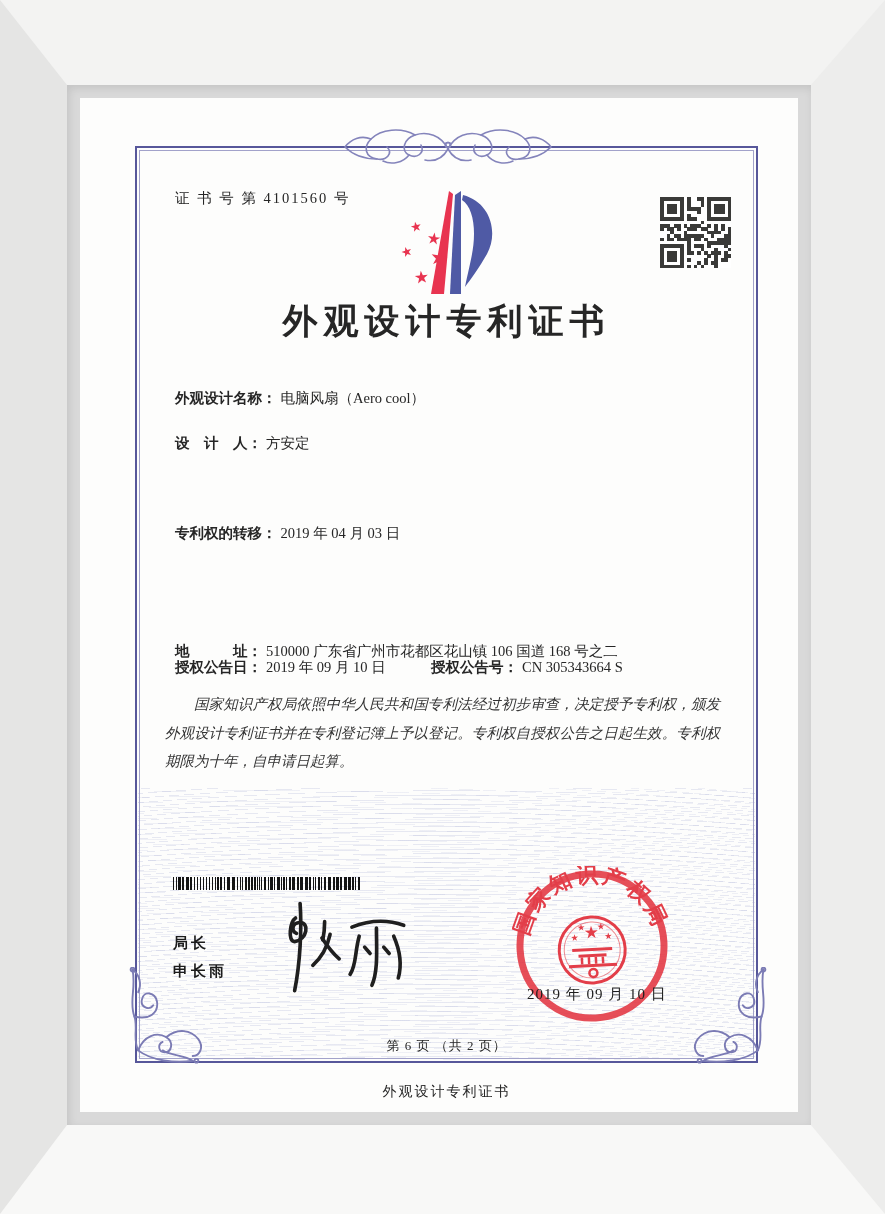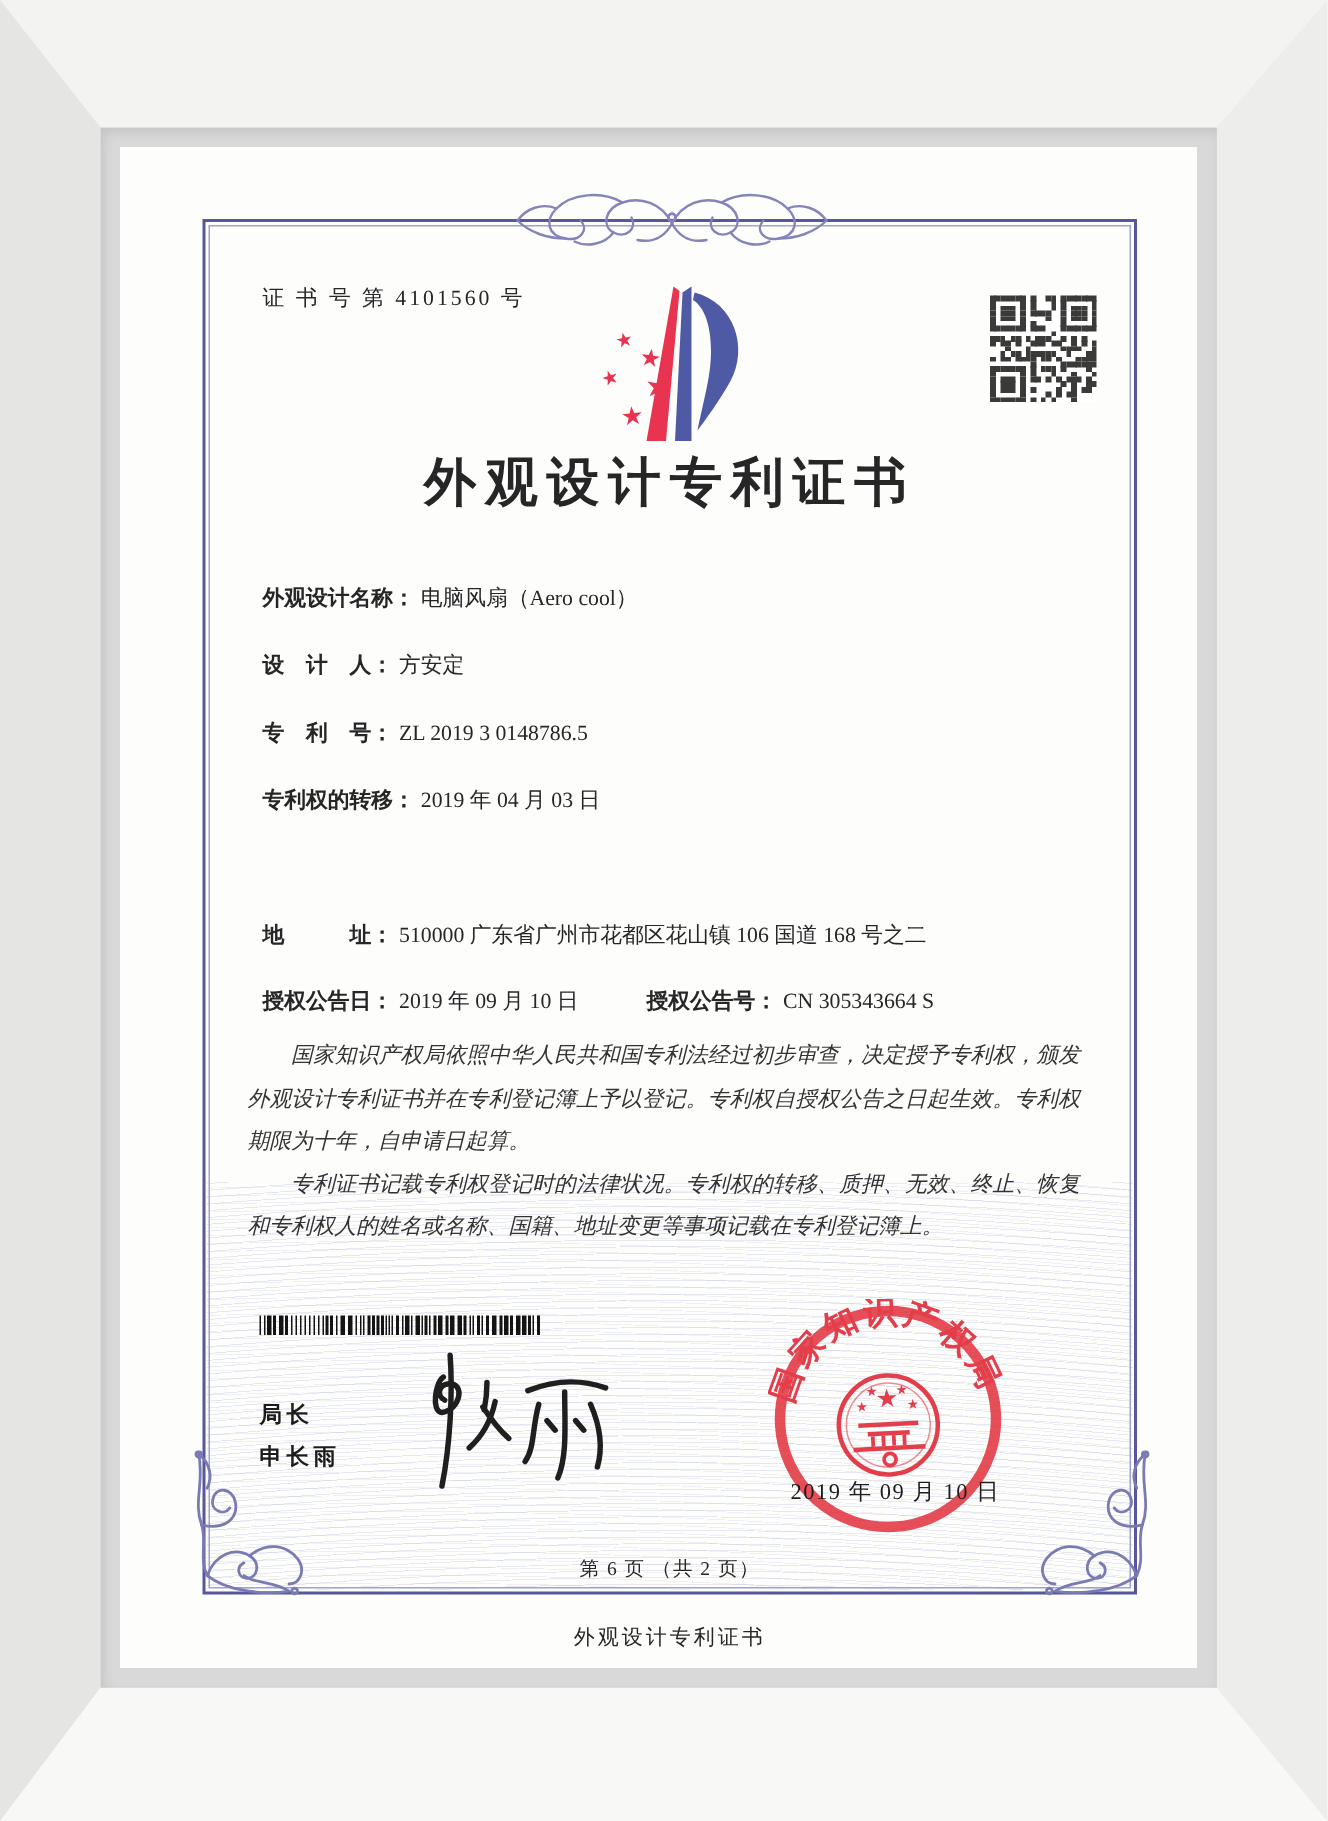--- a/index.html
+++ b/index.html
@@ -315,37 +315,33 @@
           </div>
 
         <div class="title">外观设计专利证书</div>
 
         <div class="row" style="top:336px">
           <span class="lbl">设　计　人：</span><span class="val">方安定</span>
         </div>
         <div class="row" style="top:291px">
           <span class="lbl">外观设计名称：</span><span class="val">电脑风扇（Aero cool）</span>
         </div>
-        <div class="row" style="top:381px">
-          <span class="lbl">专　利　号：</span><span class="val">ZL 2019 3 0148786.5</span>
-        </div>
         <div class="row" style="top:426px">
           <span class="lbl">专利权的转移：</span><span class="val">2019 年 04 月 03 日</span>
         </div>
-        <div class="row" style="top:516px">
+        <div class="row" style="top:544px">
           <span class="lbl">地　　　址：</span><span class="val">510000 广东省广州市花都区花山镇 106 国道 168 号之二</span>
         </div>
         <div class="row" style="top:560px">
           <span class="lbl">授权公告日：</span><span class="val">2019 年 09 月 10 日</span>
           <span class="pair2"><span class="lbl">授权公告号：</span><span class="val">CN 305343664 S</span></span>
         </div>
 
         <div class="body-text">
           <p>国家知识产权局依照中华人民共和国专利法经过初步审查，决定授予专利权，颁发外观设计专利证书并在专利登记簿上予以登记。专利权自授权公告之日起生效。专利权期限为十年，自申请日起算。</p>
-          <p>专利证书记载专利权登记时的法律状况。专利权的转移、质押、无效、终止、恢复和专利权人的姓名或名称、国籍、地址变更等事项记载在专利登记簿上。</p>
         </div>
 
         <div class="barcode">
             <i style="left: 0px; width: 1px;"></i>
             <i style="left: 3px; width: 1px;"></i>
             <i style="left: 5px; width: 3px;"></i>
             <i style="left: 9px; width: 2px;"></i>
             <i style="left: 13px; width: 3px;"></i>
             <i style="left: 17px; width: 2px;"></i>
             <i style="left: 21px; width: 1px;"></i>

